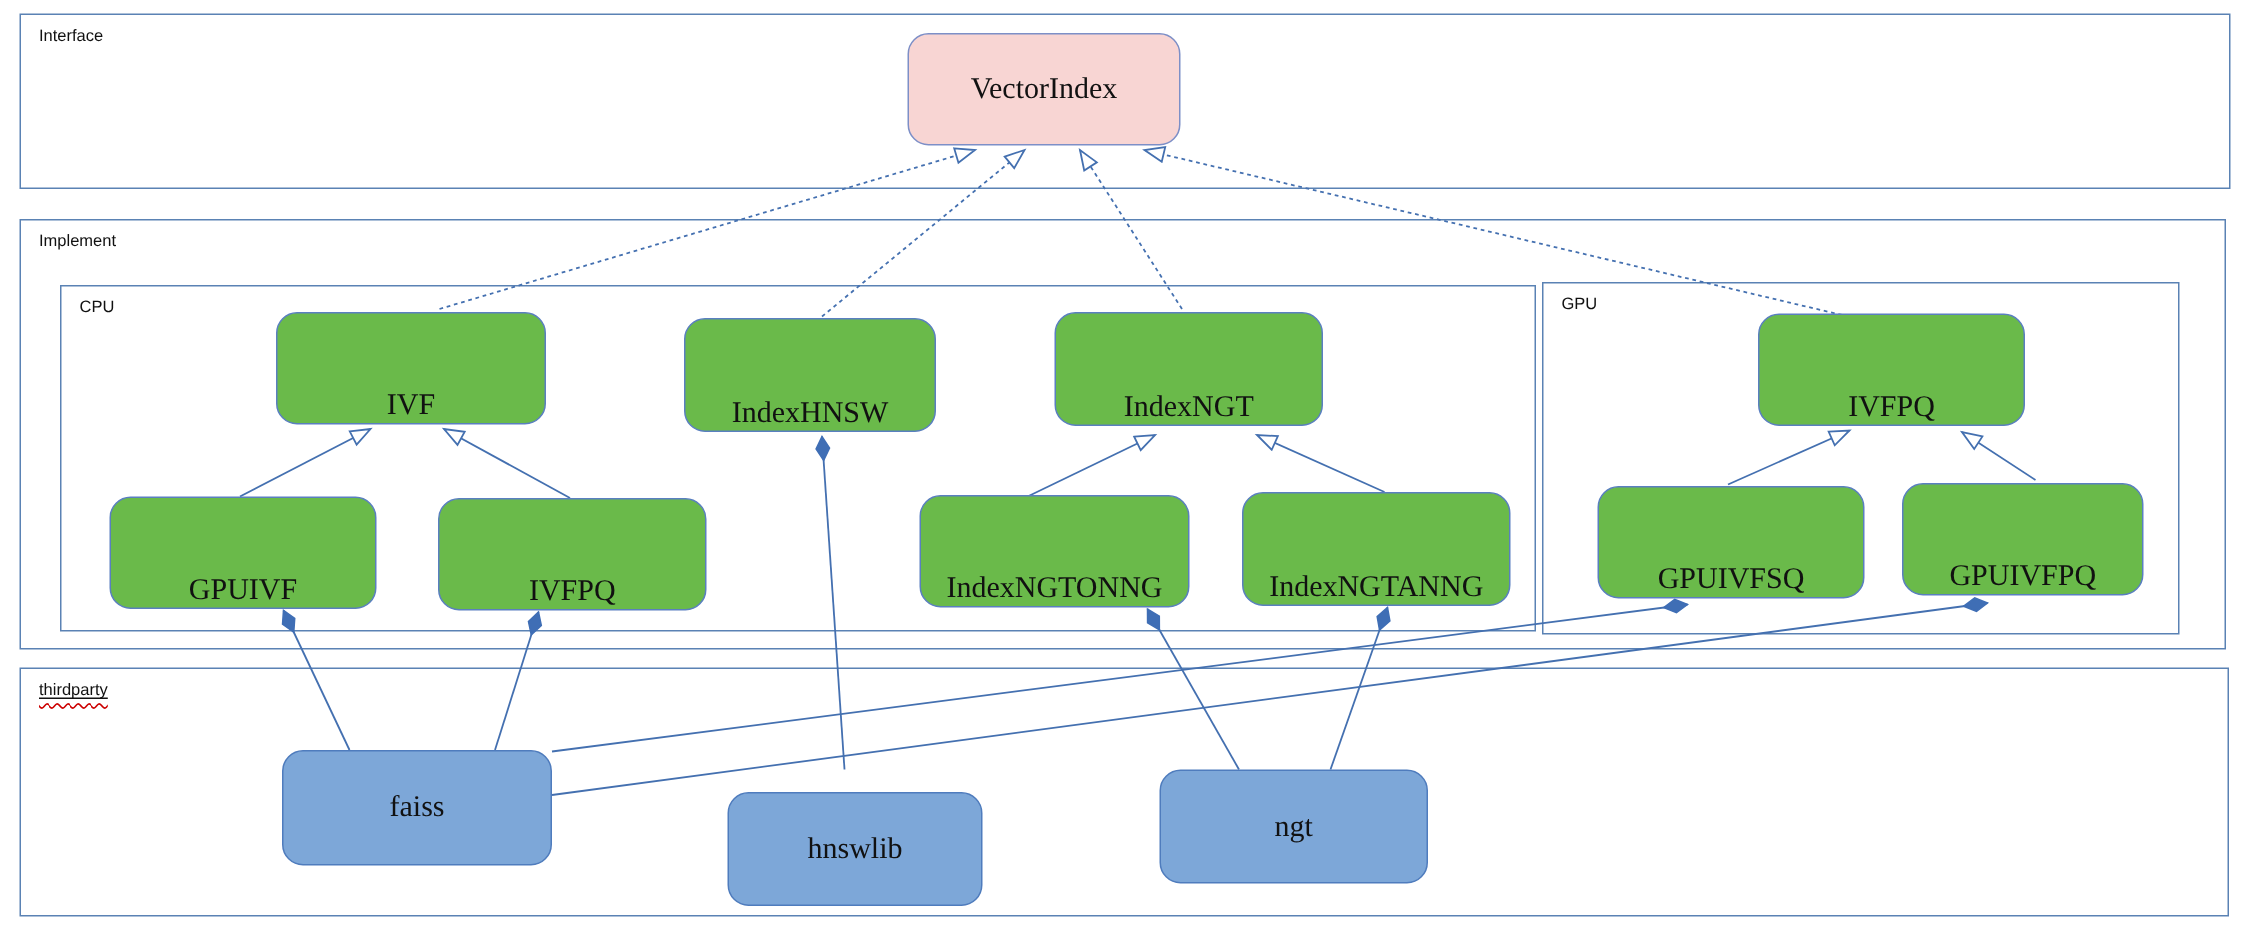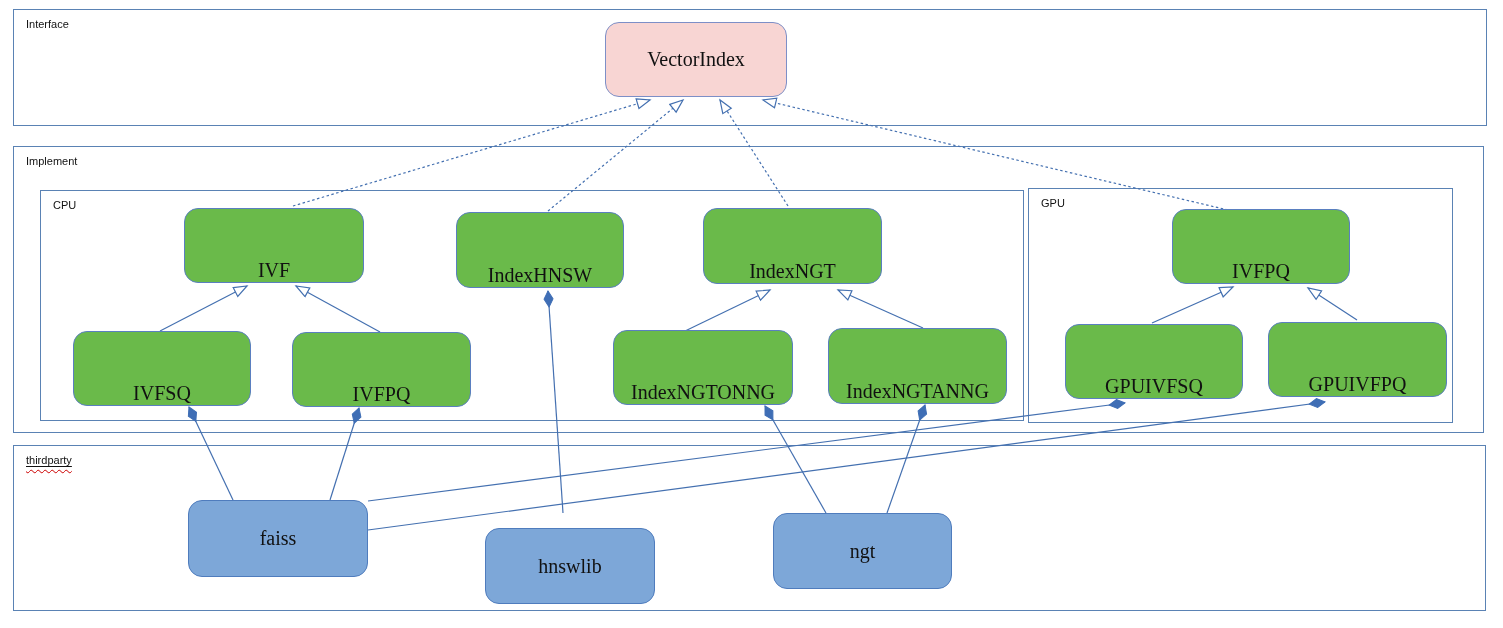--- a/index.html
+++ b/index.html
@@ -137,21 +137,21 @@
 
   <div class="node green" style="left:456px; top:212px; width:168px; height:76px;">
     <span class="node-label">IndexHNSW</span>
   </div>
 
   <div class="node green" style="left:703px; top:208px; width:179px; height:76px;">
     <span class="node-label">IndexNGT</span>
   </div>
 
   <div class="node green" style="left:73px; top:331px; width:178px; height:75px;">
-    <span class="node-label">IVFSQ</span>
+    <span class="node-label">GPUIVF</span>
   </div>
 
   <div class="node green" style="left:292px; top:332px; width:179px; height:75px;">
     <span class="node-label">IVFPQ</span>
   </div>
 
   <div class="node green" style="left:613px; top:330px; width:180px; height:75px;">
     <span class="node-label">IndexNGTONNG</span>
   </div>
 
@@ -160,21 +160,21 @@
   </div>
 
   <div class="node green" style="left:1172px; top:209px; width:178px; height:75px;">
     <span class="node-label">IVFPQ</span>
   </div>
 
   <div class="node green" style="left:1065px; top:324px; width:178px; height:75px;">
     <span class="node-label">GPUIVFSQ</span>
   </div>
 
-  <div class="node green" style="left:1268px; top:322px; width:179px; height:75px;">
+  <div class="node green" style="left:1268px; top:322px; width:161px; height:75px;">
     <span class="node-label">GPUIVFPQ</span>
   </div>
 
   <div class="node blue" style="left:188px; top:500px; width:180px; height:77px;">
     <span class="node-label">faiss</span>
   </div>
 
   <div class="node blue" style="left:485px; top:513px; width:170px; height:76px;margin-top:15px;">
     <span class="node-label">hnswlib</span>
   </div>

